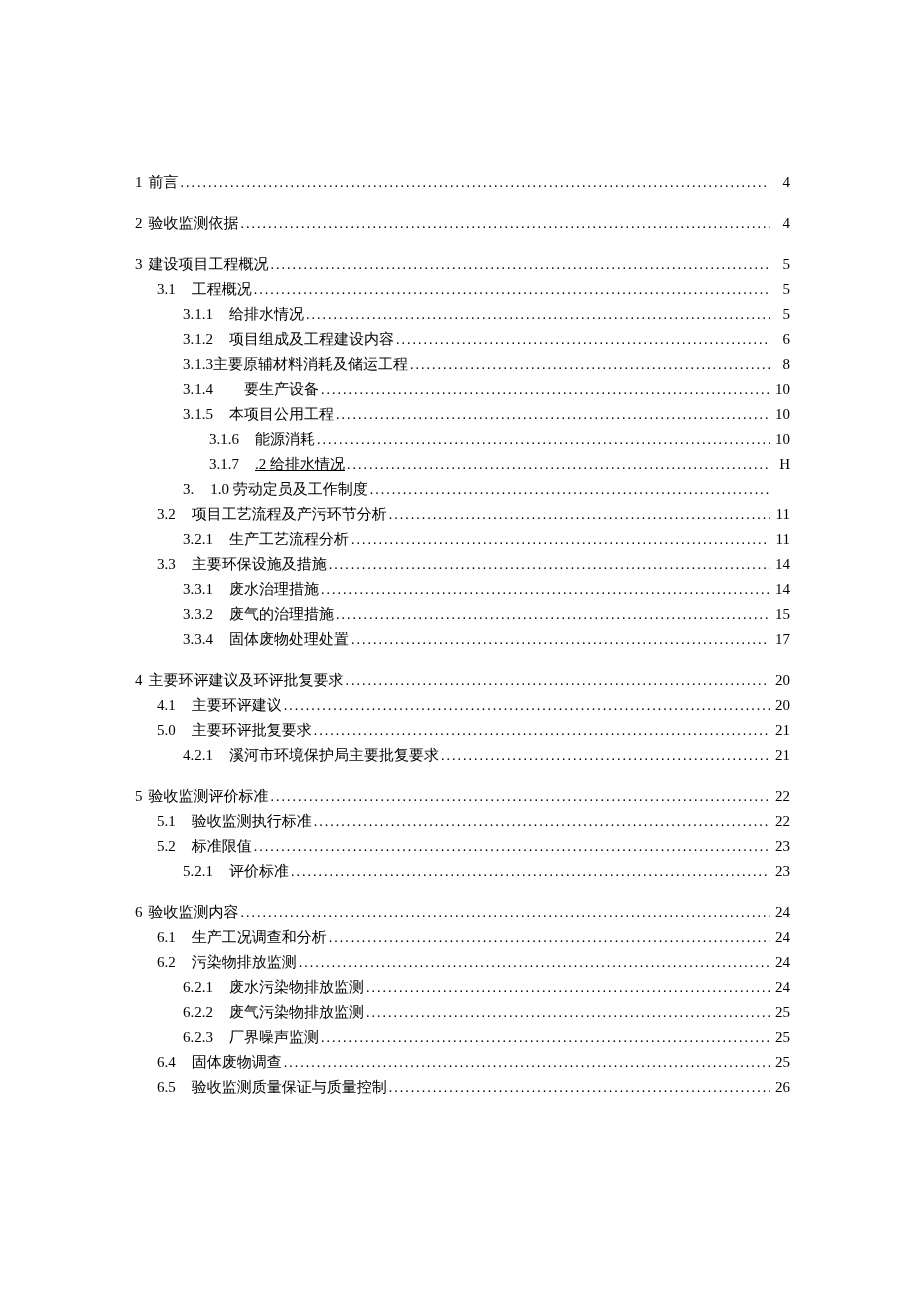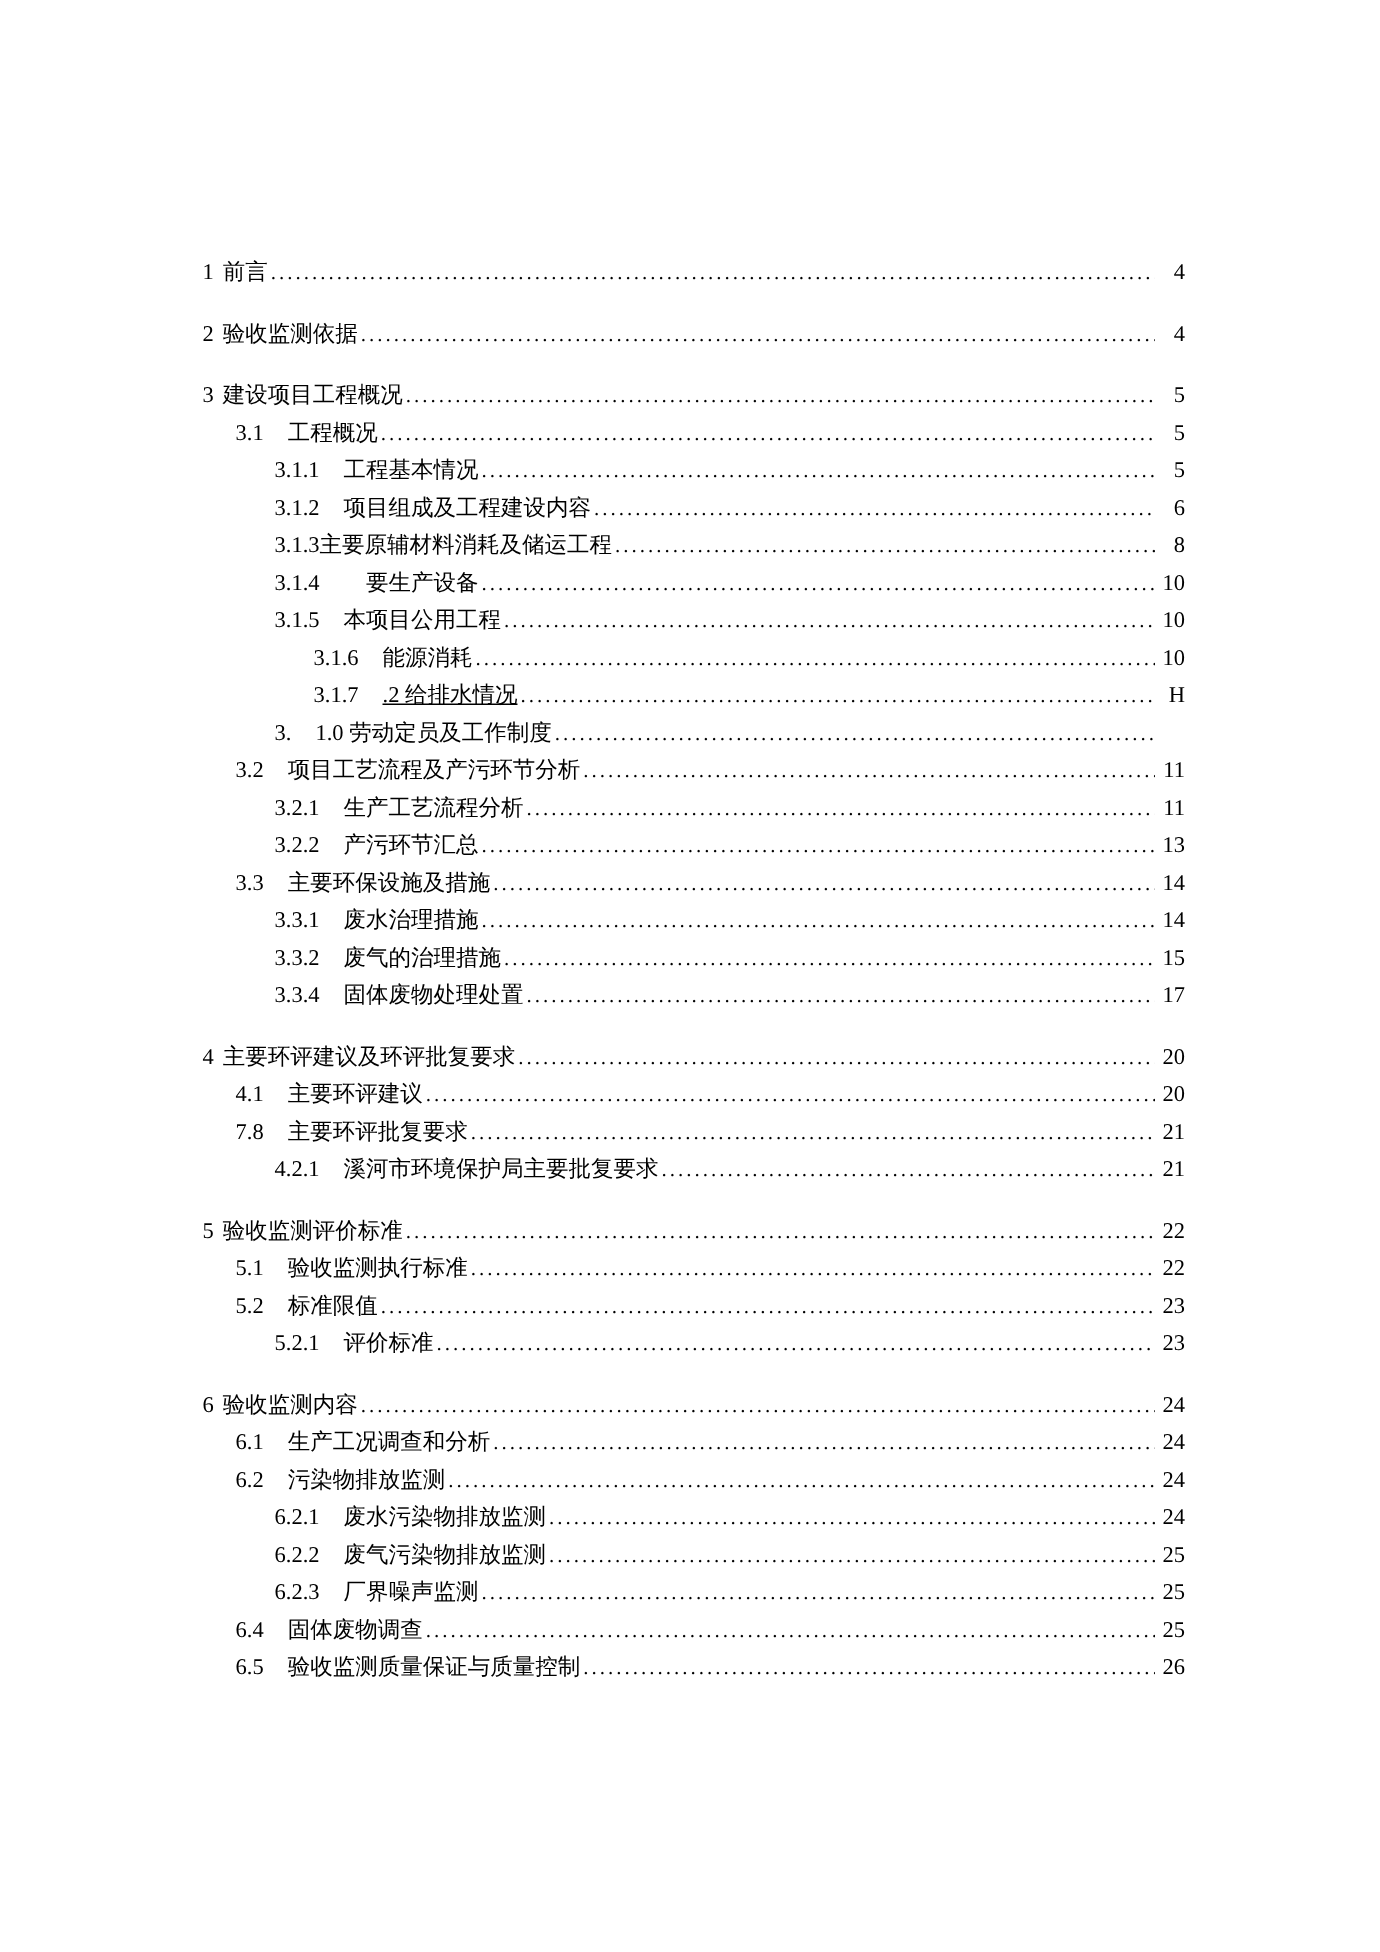--- a/index.html
+++ b/index.html
@@ -87,21 +87,21 @@
       <span class="pg">5</span>
     </div>
     <div class="toc-line ind1">
       <span class="num">3.1</span>
       <span class="title" style="margin-left: 16px;">工程概况</span>
       <span class="leader"></span>
       <span class="pg">5</span>
     </div>
     <div class="toc-line ind2">
       <span class="num">3.1.1</span>
-      <span class="title" style="margin-left: 16px;">工程基本情况</span>
+      <span class="title" style="margin-left: 16px;">给排水情况</span>
       <span class="leader"></span>
       <span class="pg">5</span>
     </div>
     <div class="toc-line ind2">
       <span class="num">3.1.2</span>
       <span class="title" style="margin-left: 16px;">项目组成及工程建设内容</span>
       <span class="leader"></span>
       <span class="pg">6</span>
     </div>
     <div class="toc-line ind2">
@@ -145,26 +145,20 @@
       <span class="title" style="margin-left: 16px;">项目工艺流程及产污环节分析</span>
       <span class="leader"></span>
       <span class="pg">11</span>
     </div>
     <div class="toc-line ind2">
       <span class="num">3.2.1</span>
       <span class="title" style="margin-left: 16px;">生产工艺流程分析</span>
       <span class="leader"></span>
       <span class="pg">11</span>
     </div>
-    <div class="toc-line ind2">
-      <span class="num">3.2.2</span>
-      <span class="title" style="margin-left: 16px;">产污环节汇总</span>
-      <span class="leader"></span>
-      <span class="pg">13</span>
-    </div>
     <div class="toc-line ind1">
       <span class="num">3.3</span>
       <span class="title" style="margin-left: 16px;">主要环保设施及措施</span>
       <span class="leader"></span>
       <span class="pg">14</span>
     </div>
     <div class="toc-line ind2">
       <span class="num">3.3.1</span>
       <span class="title" style="margin-left: 16px;">废水治理措施</span>
       <span class="leader"></span>
@@ -188,21 +182,21 @@
       <span class="leader"></span>
       <span class="pg">20</span>
     </div>
     <div class="toc-line ind1">
       <span class="num">4.1</span>
       <span class="title" style="margin-left: 16px;">主要环评建议</span>
       <span class="leader"></span>
       <span class="pg">20</span>
     </div>
     <div class="toc-line ind1">
-      <span class="num">7.8</span>
+      <span class="num">5.0</span>
       <span class="title" style="margin-left: 16px;">主要环评批复要求</span>
       <span class="leader"></span>
       <span class="pg">21</span>
     </div>
     <div class="toc-line ind2">
       <span class="num">4.2.1</span>
       <span class="title" style="margin-left: 16px;">溪河市环境保护局主要批复要求</span>
       <span class="leader"></span>
       <span class="pg">21</span>
     </div>

